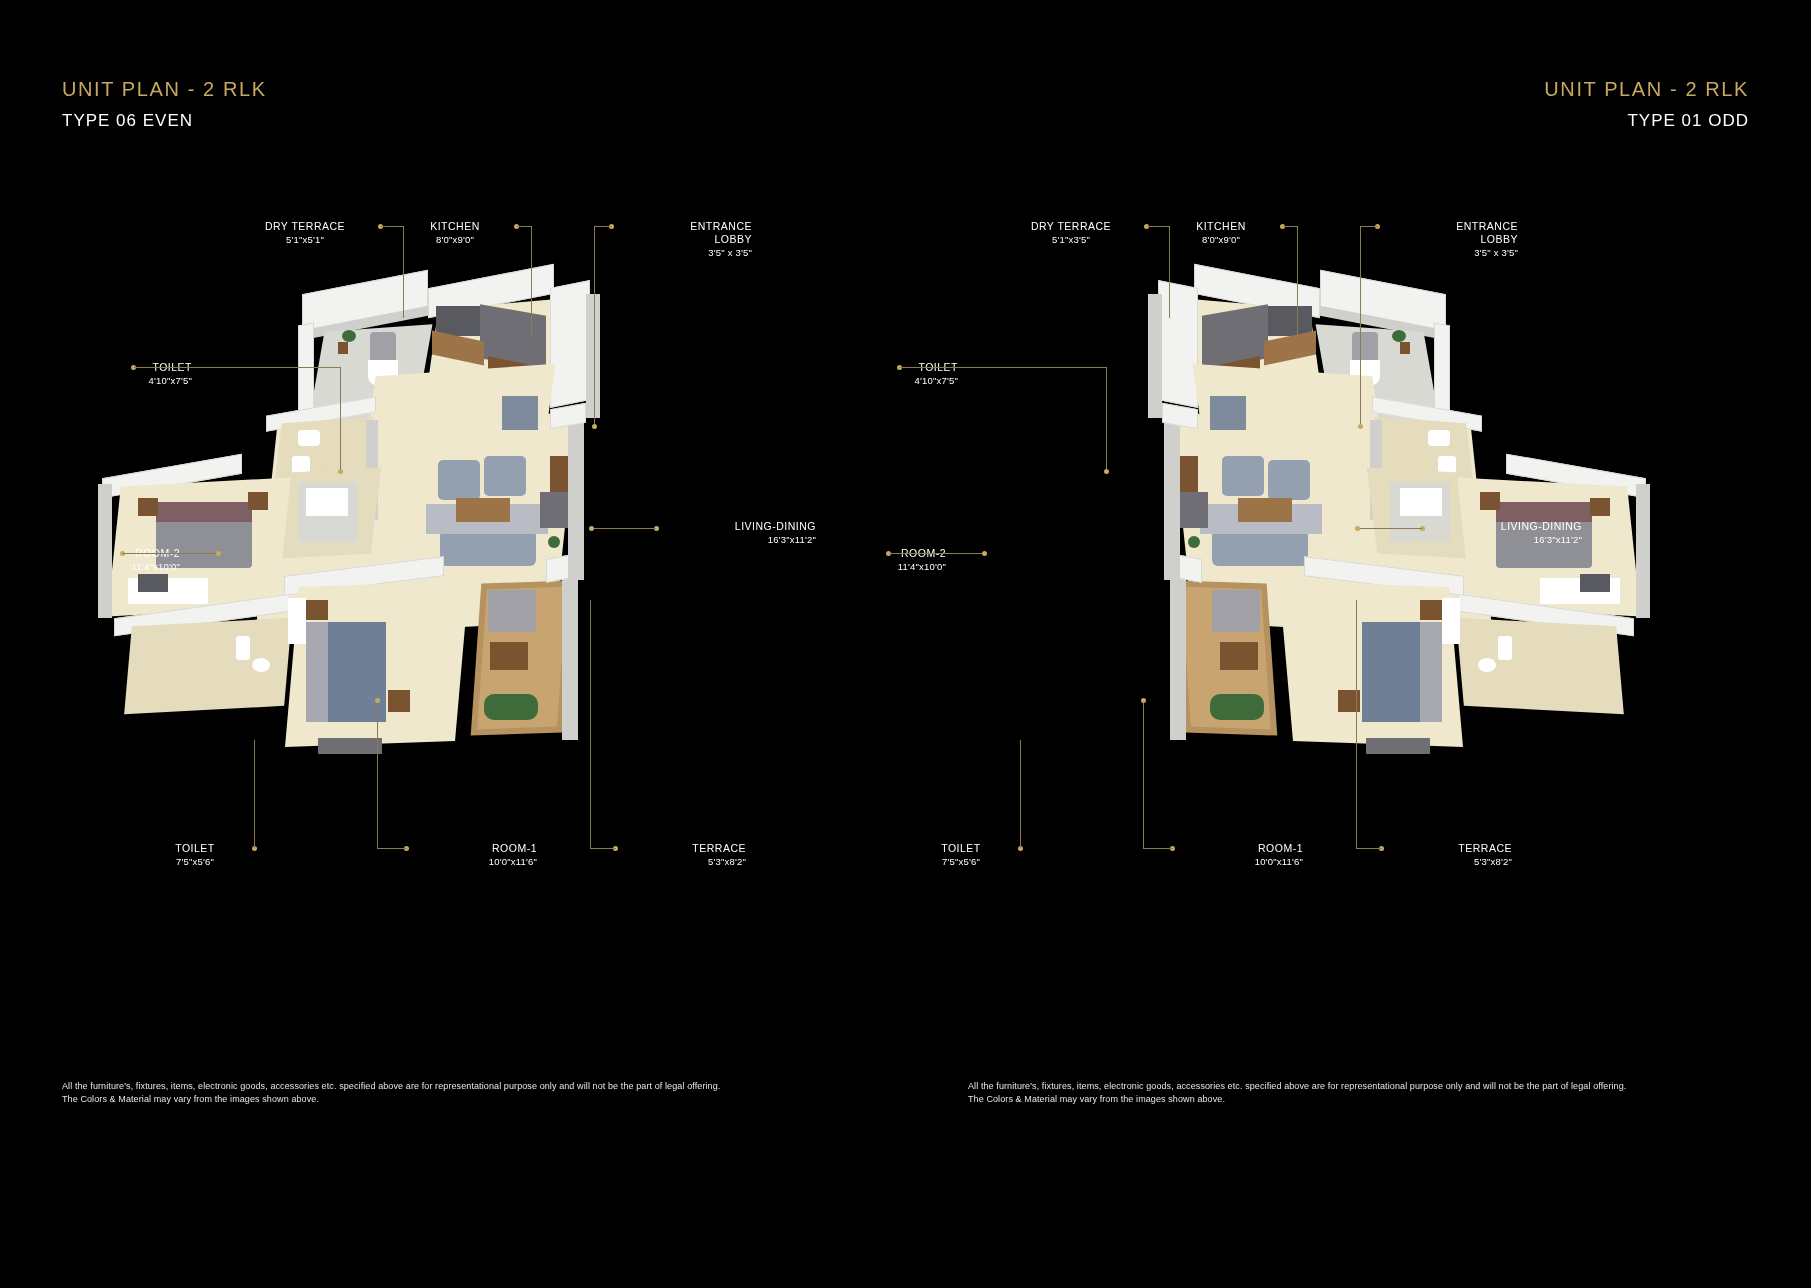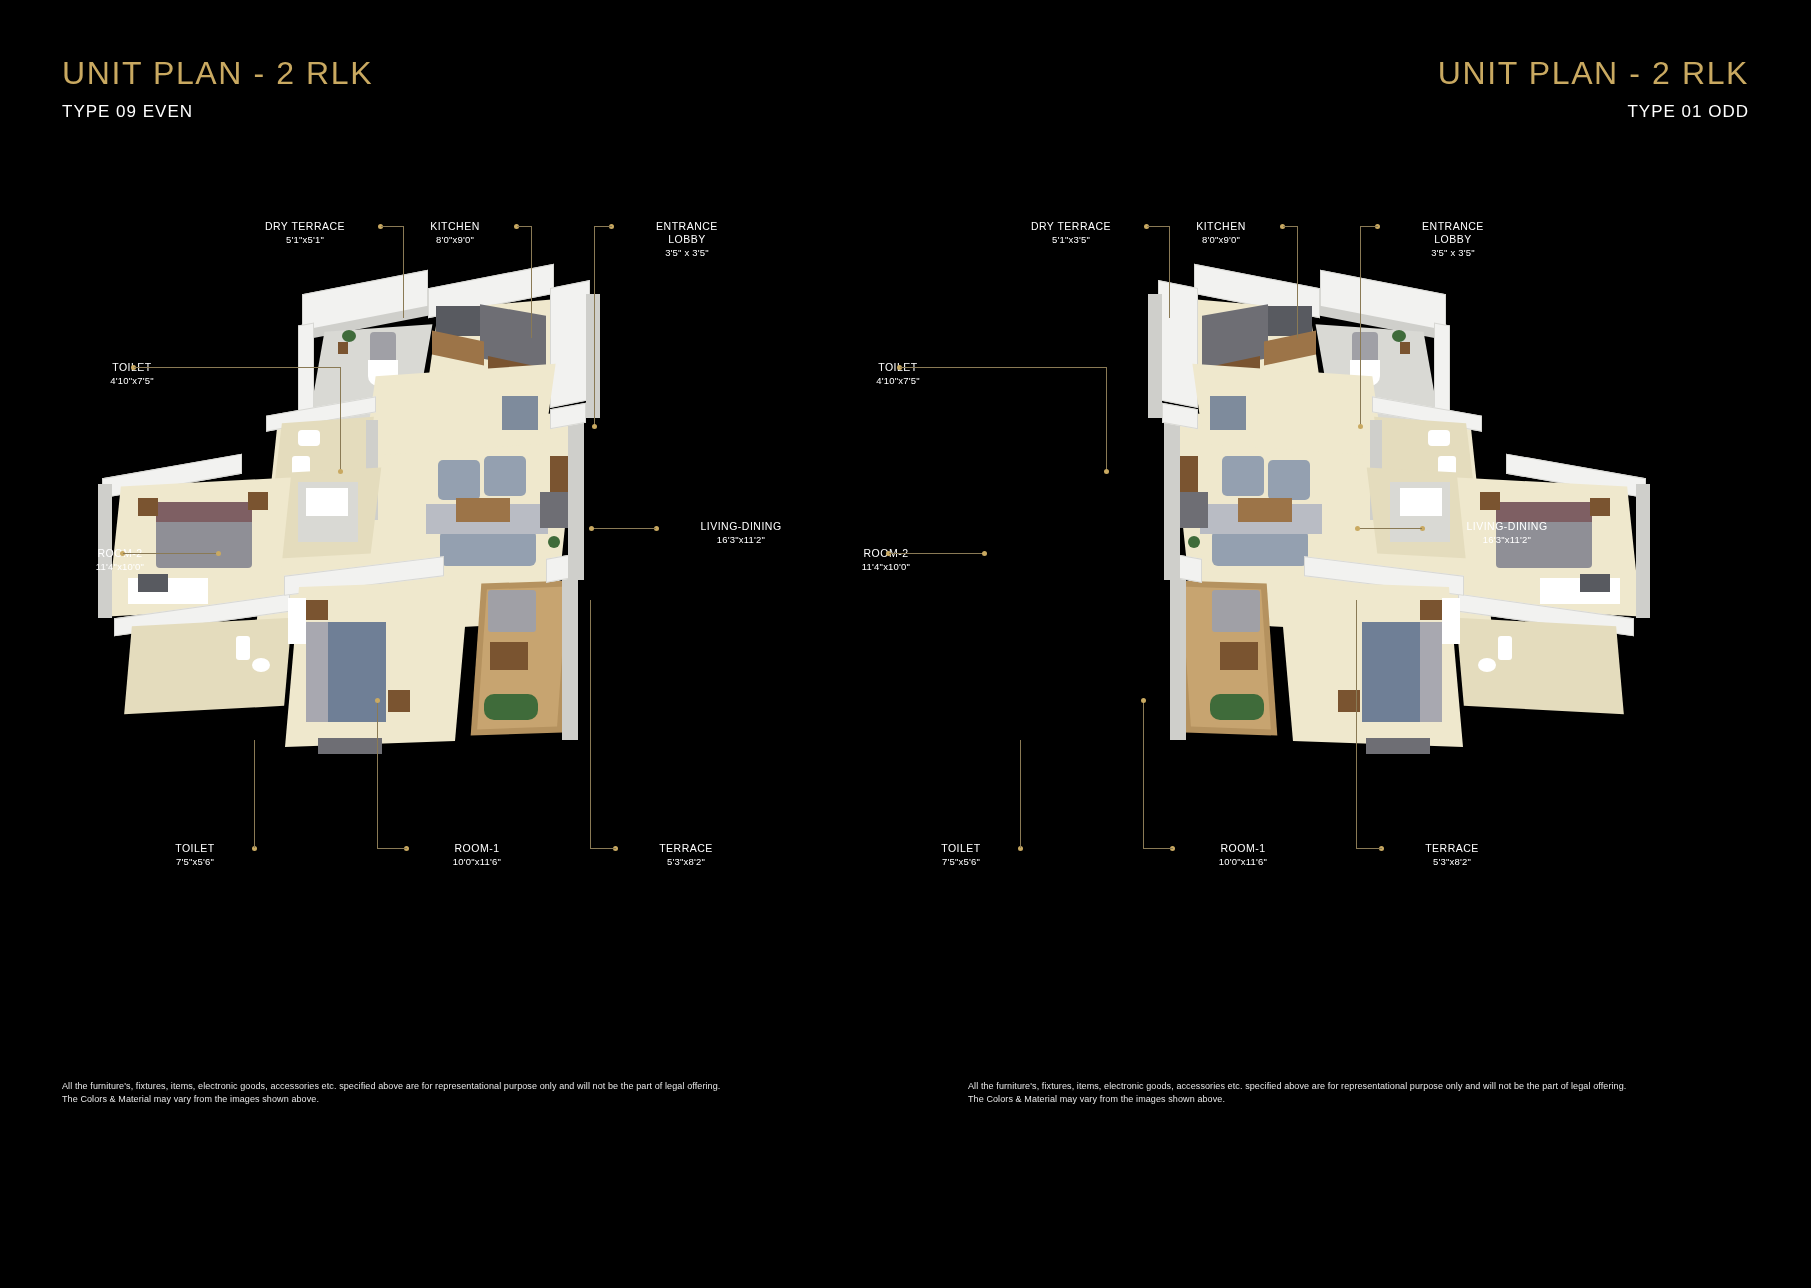--- a/index.html
+++ b/index.html
@@ -24,24 +24,25 @@
   .panel-left { left: 0; }
   .panel-right { left: 906px; }
 
   .title-block {
     position: absolute;
     top: 55px;
   }
   .title-left { left: 62px; text-align: left; }
   .title-right { right: 62px; text-align: right; }
   .title-main {
-    font-size: 32px;
+    font-size: 20px;
     letter-spacing: 1.6px;
     color: #c9a961;
     font-weight: 400;
+    margin-top: 23px;
   }
   .title-sub {
     font-size: 17px;
     letter-spacing: 1.0px;
     color: #ffffff;
     margin-top: 10px;
     font-weight: 400;
   }
 
   
@@ -58,21 +59,21 @@
     position: absolute;
     font-size: 10.5px;
     line-height: 13px;
     letter-spacing: 0.5px;
     color: #ffffff;
     white-space: nowrap;
   }
   .lbl .nm { display: block; }
   .lbl .dm { display: block; font-size: 9.5px; letter-spacing: 0.2px; }
   .lbl.center { text-align: center; }
-  .lbl.left { text-align: center; }
+  .lbl.left { text-align: right; }
 
   .leader {
     position: absolute;
     background: #8a7a55;
   }
   .leader.h { height: 1px; }
   .leader.v { width: 1px; }
   .dot {
     position: absolute;
     width: 5px;
@@ -135,21 +136,21 @@
   .disc-left { left: 62px; }
   .disc-right { left: 62px; }
 </style>
 </head>
 <body>
 
 <div class="panel panel-left">
 
   <div class="title-block title-left">
     <div class="title-main">UNIT PLAN - 2 RLK</div>
-    <div class="title-sub">TYPE 09 EVEN</div>
+    <div class="title-sub">TYPE 06 EVEN</div>
   </div>
 
   <div class="stage">
 
     <div class="plan">
 
       <div class="sh wall-top" style="left:232px; top:12px; width:126px; height:38px; transform:skewY(-11deg);"></div>
       <div class="sh wall-side" style="left:232px; top:48px; width:126px; height:10px; transform:skewY(-11deg);"></div>
       <div class="sh tile" style="left:246px; top:58px; width:108px; height:96px; transform:skew(-10deg,-4deg);"></div>
       <div class="sh wall-top" style="left:228px; top:54px; width:16px; height:110px; transform:skewY(-11deg);"></div>

